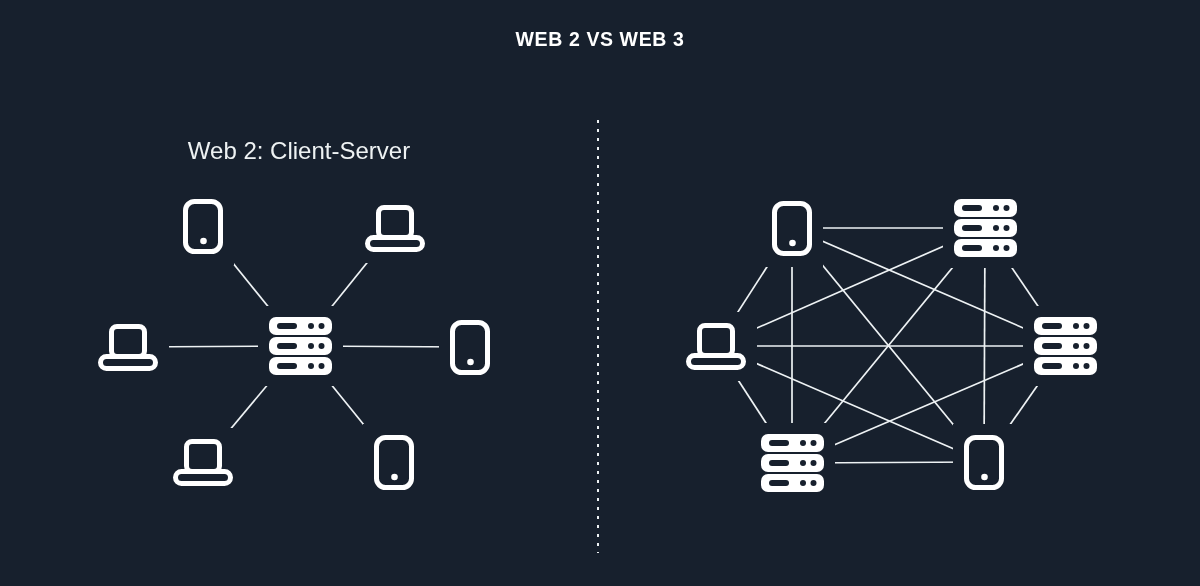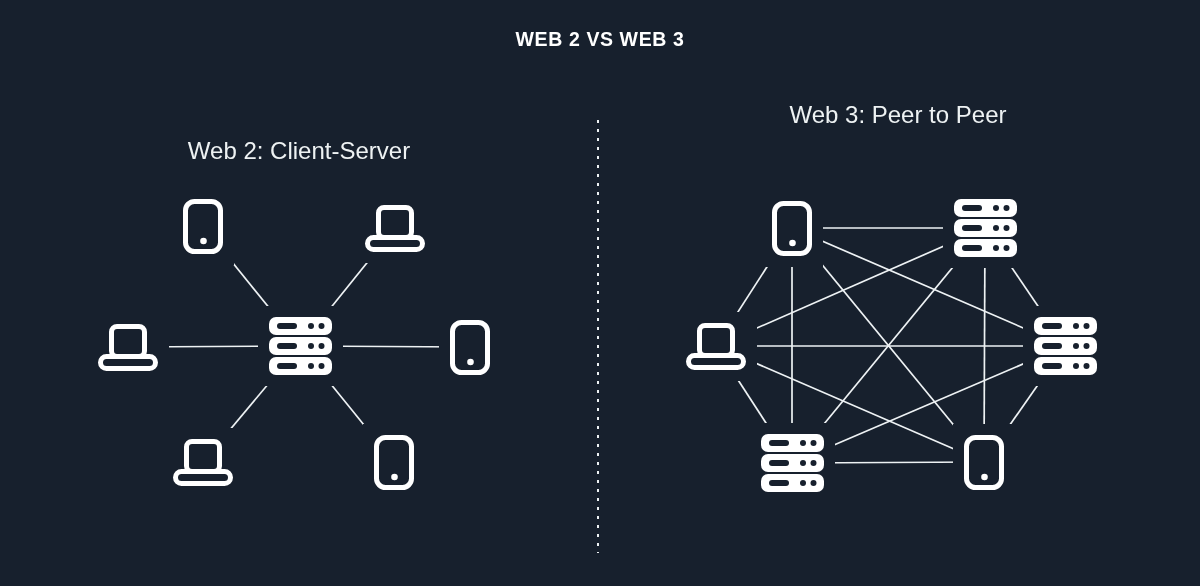--- a/index.html
+++ b/index.html
@@ -61,21 +61,20 @@
       transparent 9px
     );
   }
 </style>
 </head>
 <body>
 
 <div class="stage" id="stage" style="--bg: #17202d; --fg: #ffffff; --line: #eef2f4;">
   <div class="title">WEB 2 VS WEB 3</div>
   <div class="heading heading-left">Web 2: Client-Server</div>
-  <div class="heading heading-right">Web 3: Peer to Peer</div>
   <svg id="edge-layer" xmlns="http://www.w3.org/2000/svg">
       <line x1="300" y1="346" x2="203" y2="226" stroke="#eef2f4" stroke-width="1.7"></line>
       <line x1="300" y1="346" x2="395" y2="228" stroke="#eef2f4" stroke-width="1.7"></line>
       <line x1="300" y1="346" x2="128" y2="347" stroke="#eef2f4" stroke-width="1.7"></line>
       <line x1="300" y1="346" x2="470" y2="347" stroke="#eef2f4" stroke-width="1.7"></line>
       <line x1="300" y1="346" x2="203" y2="462" stroke="#eef2f4" stroke-width="1.7"></line>
       <line x1="300" y1="346" x2="394" y2="462" stroke="#eef2f4" stroke-width="1.7"></line>
       <line x1="792" y1="228" x2="985" y2="228" stroke="#eef2f4" stroke-width="1.7"></line>
       <line x1="792" y1="228" x2="716" y2="346" stroke="#eef2f4" stroke-width="1.7"></line>
       <line x1="792" y1="228" x2="1065" y2="346" stroke="#eef2f4" stroke-width="1.7"></line>

